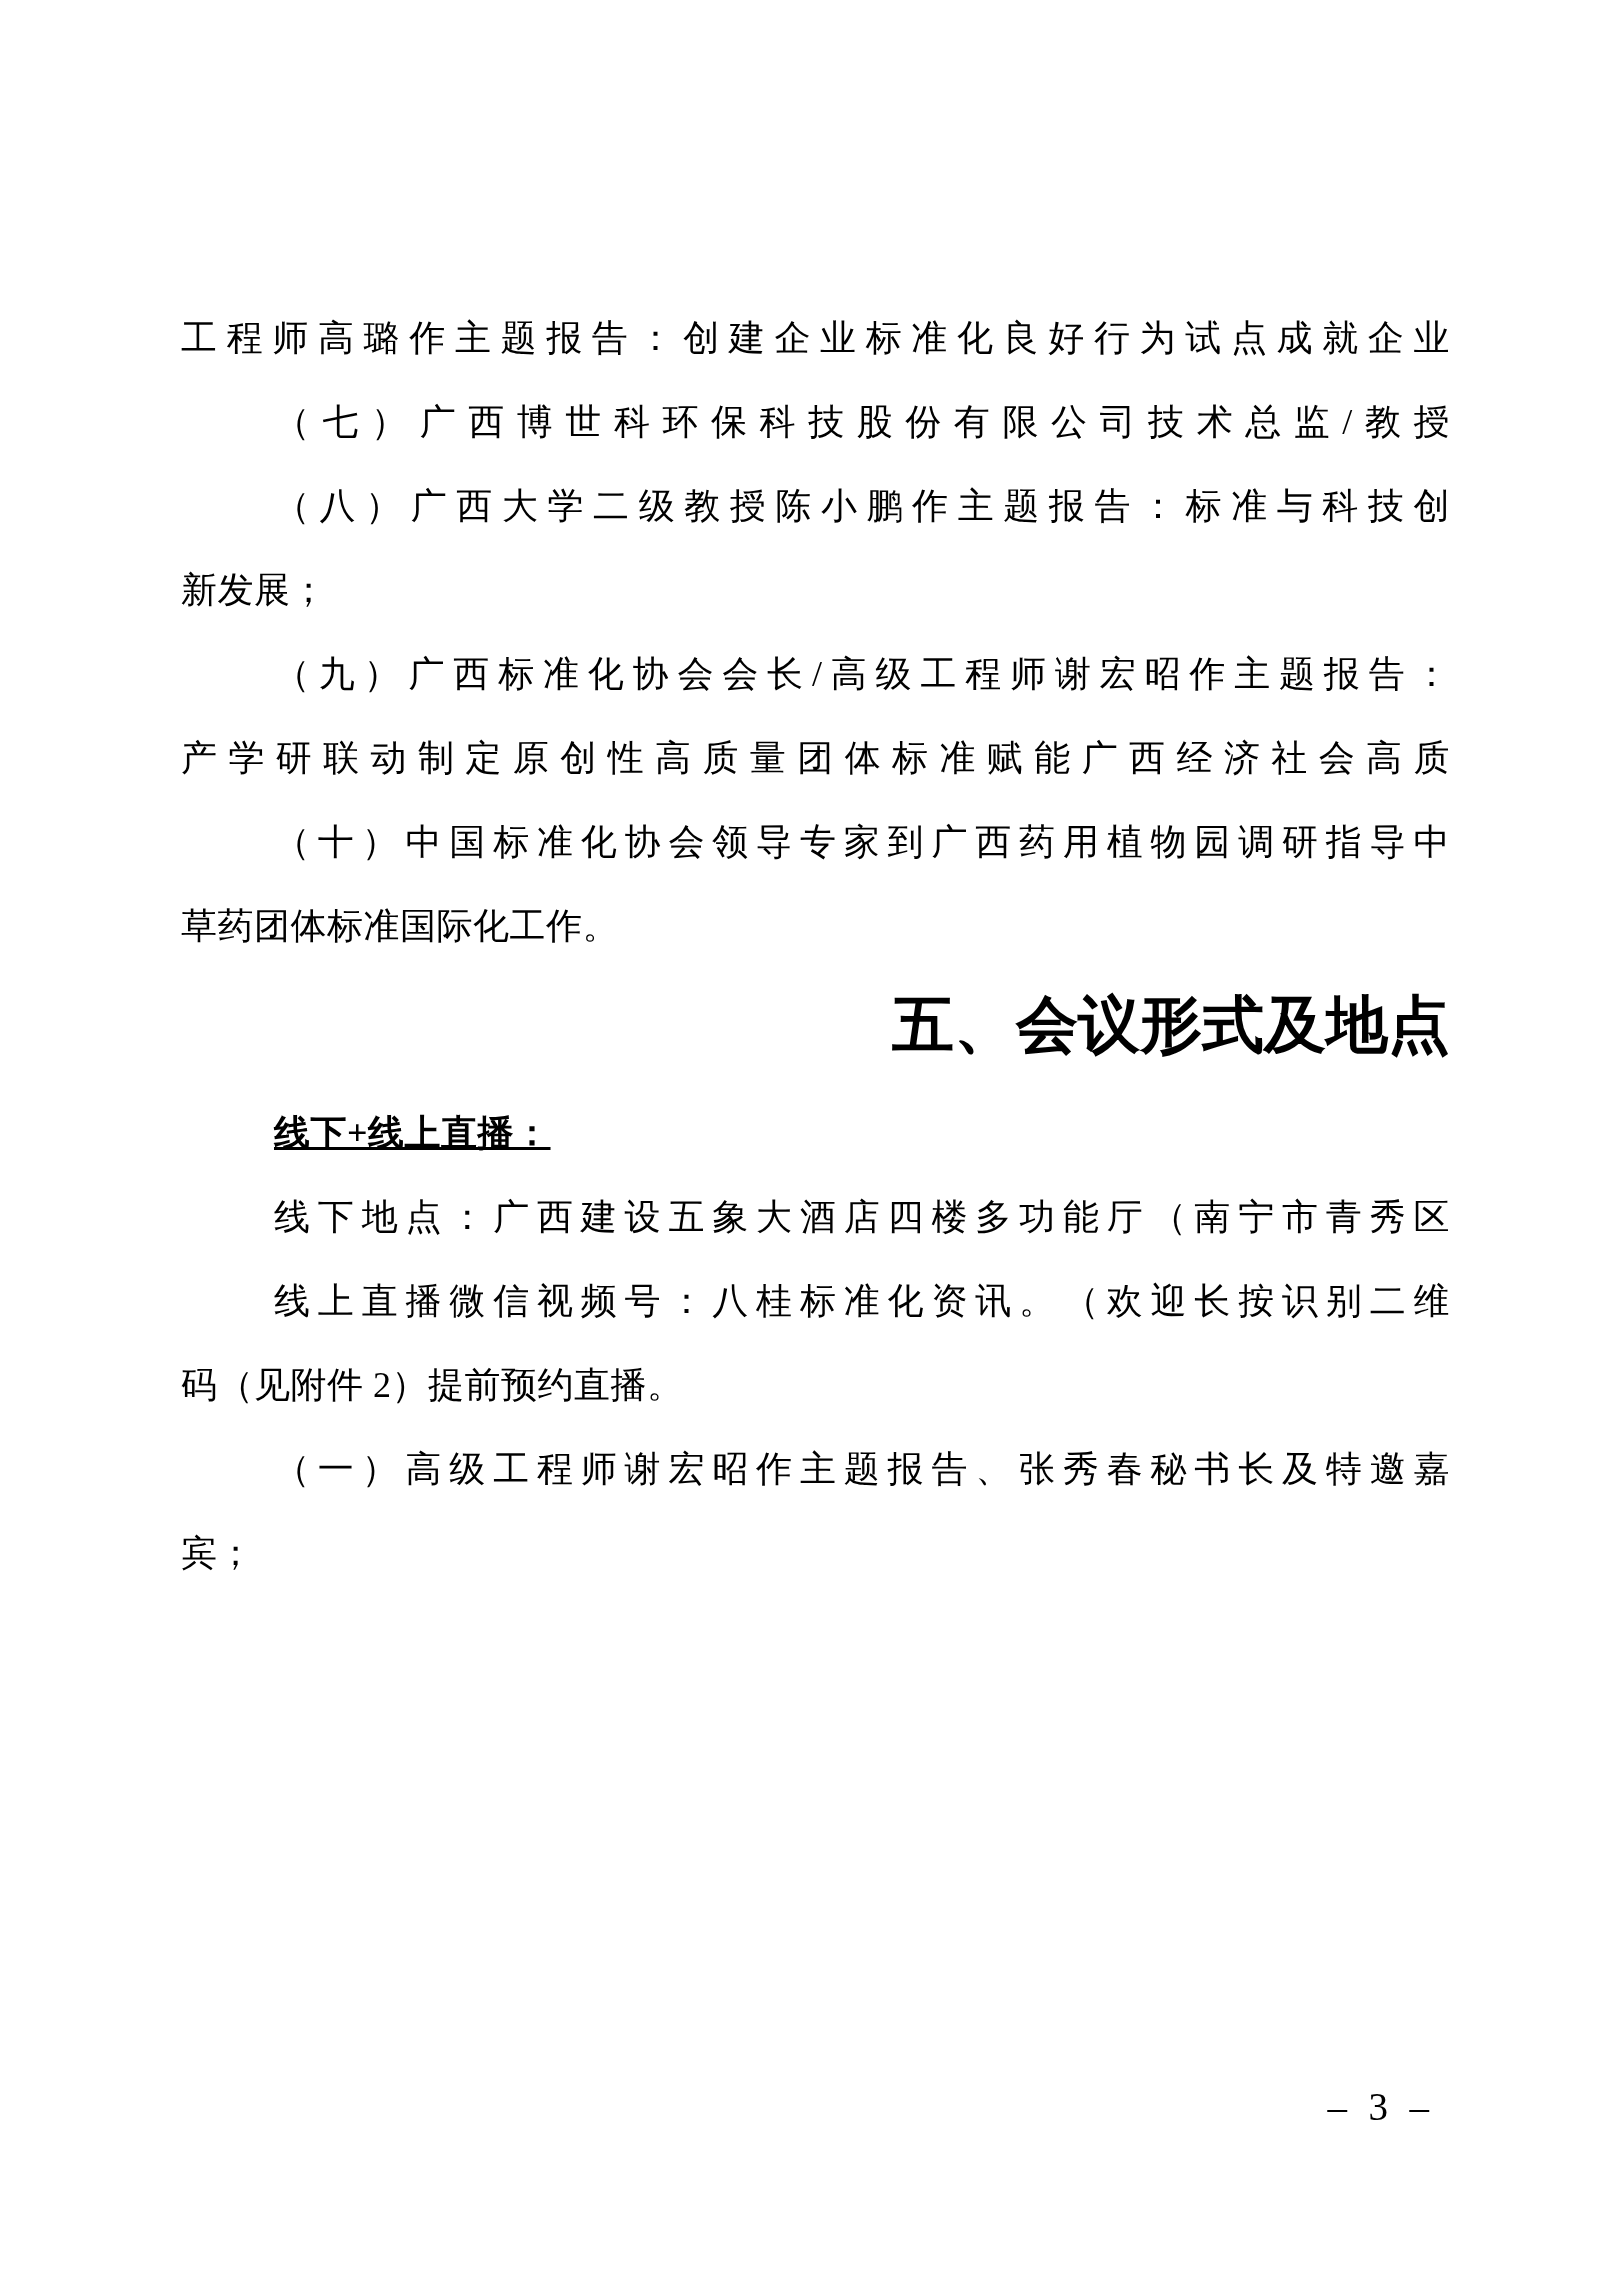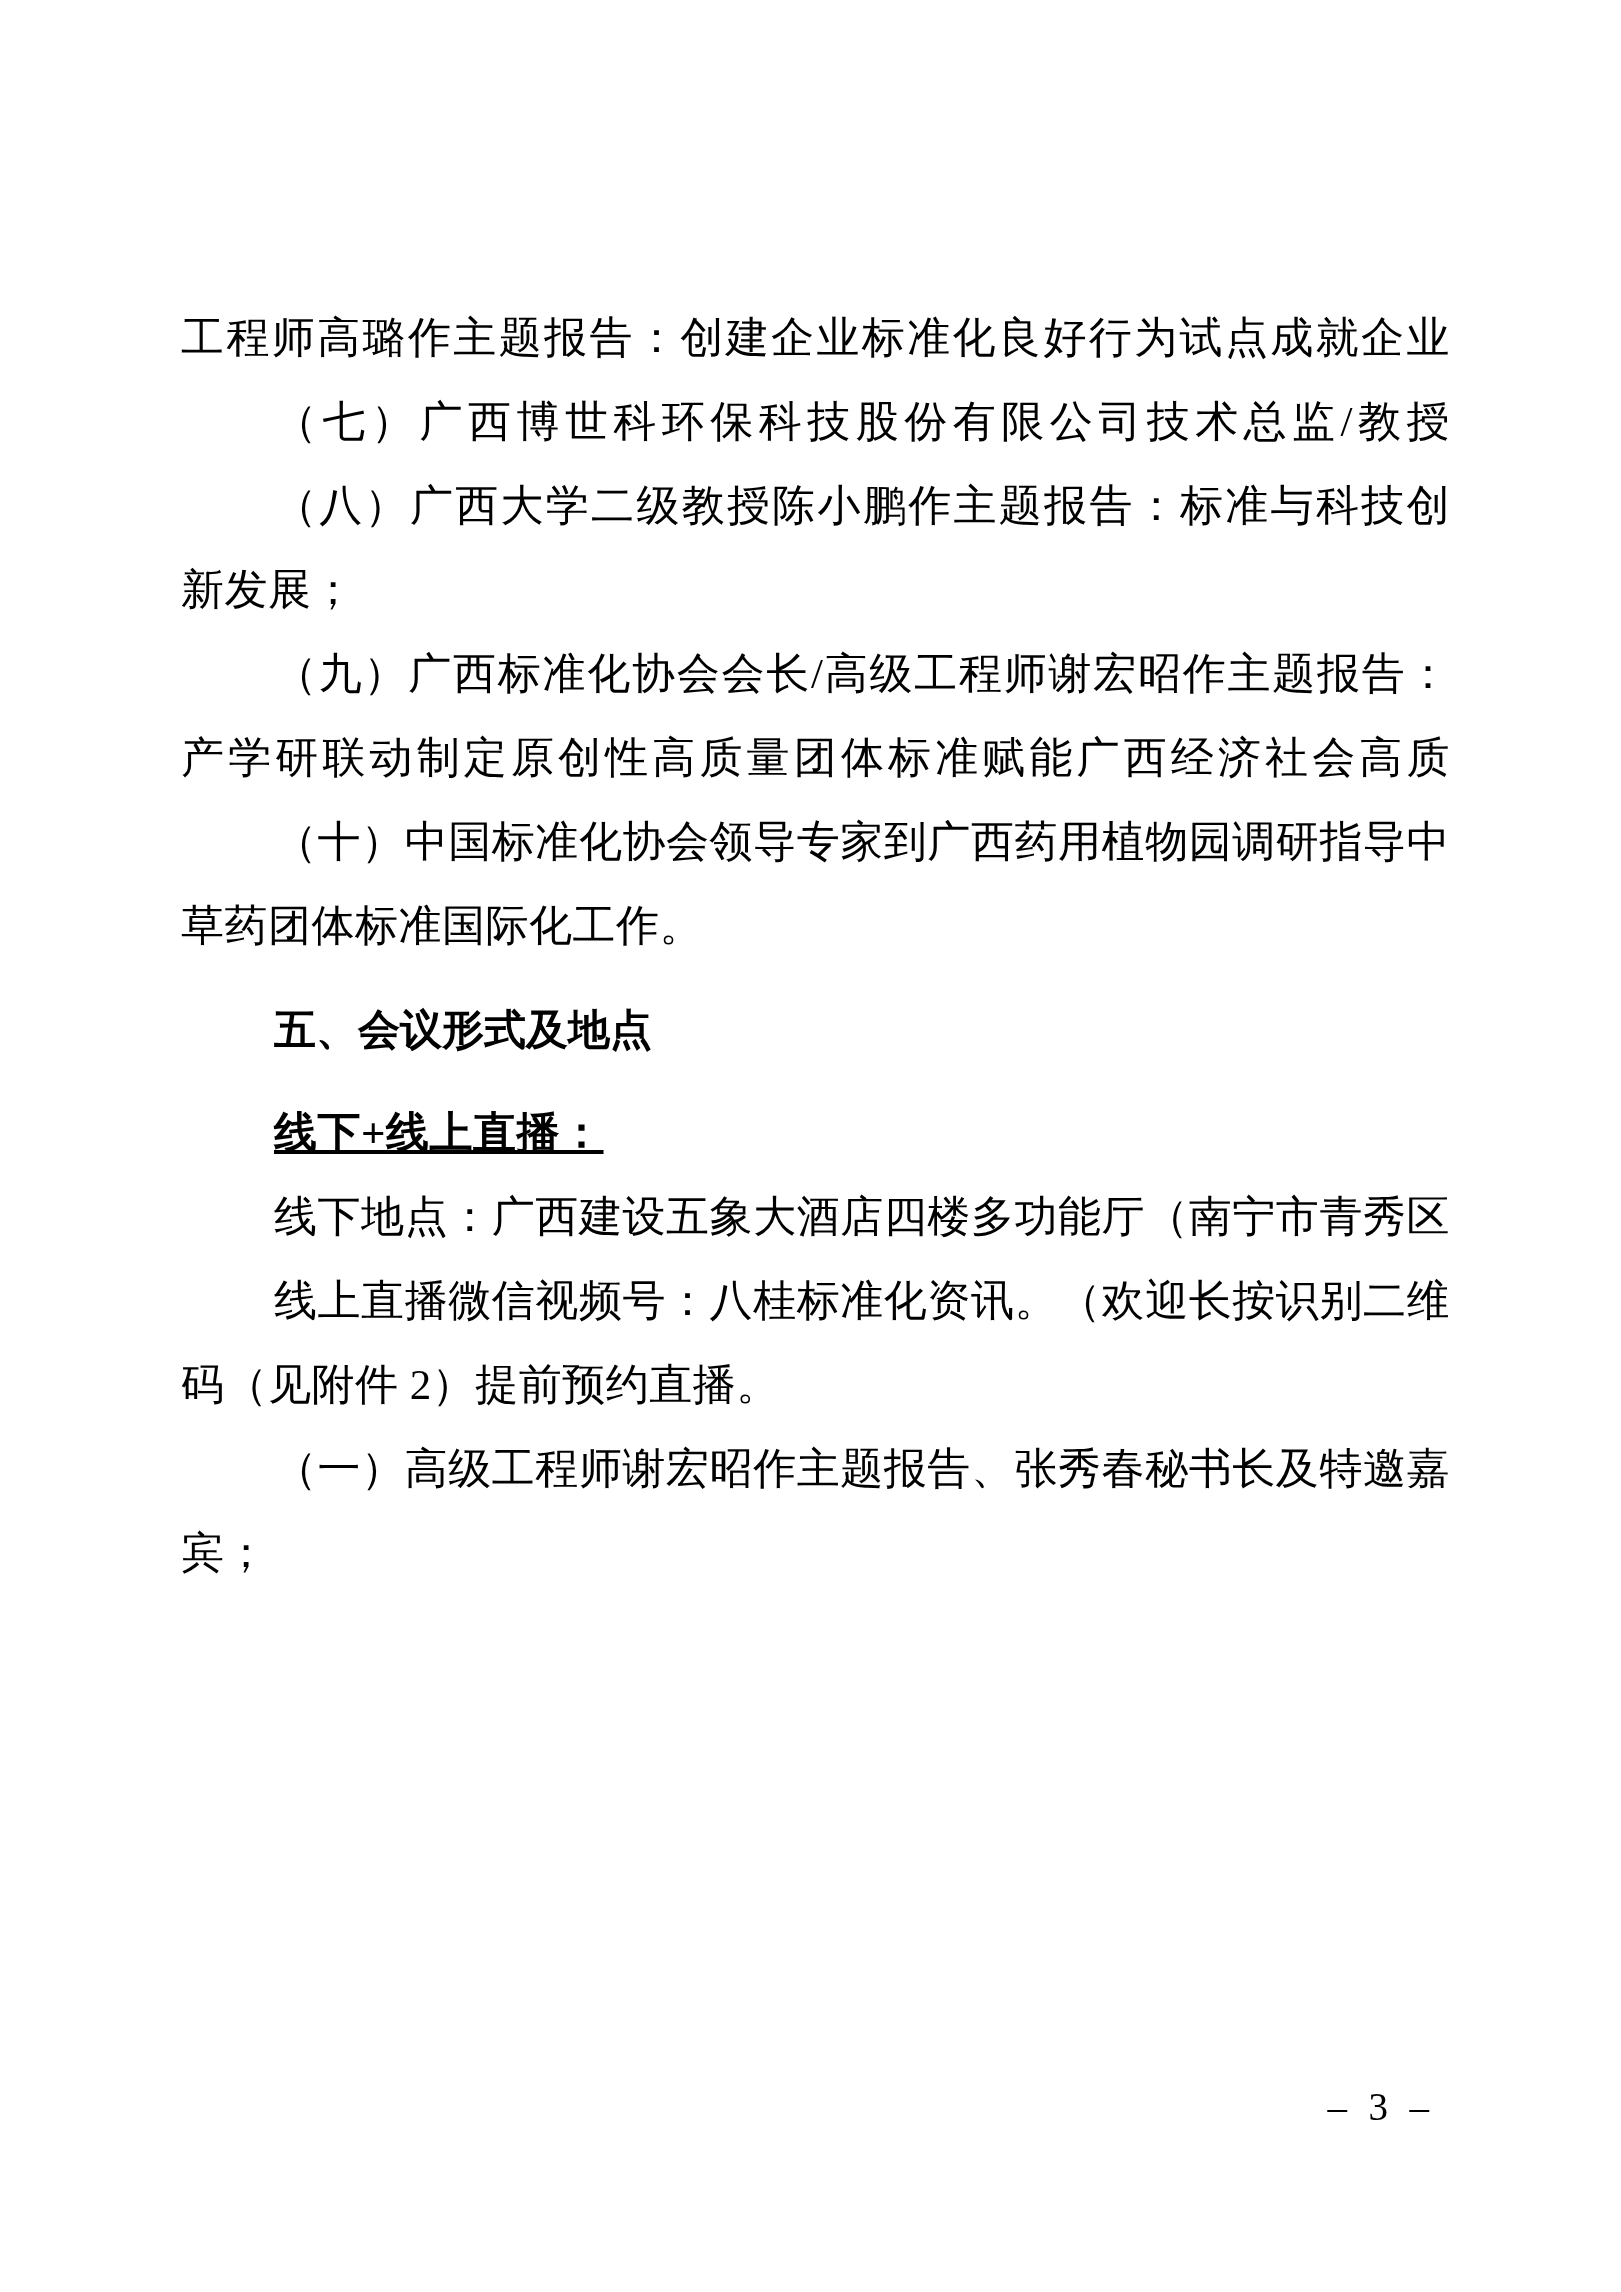--- a/index.html
+++ b/index.html
@@ -16,44 +16,45 @@
     font-family: "Liberation Serif", "DejaVu Serif", serif;
     overflow: hidden;
   }
   .content {
     position: absolute;
     left: 181px;
     top: 296px;
     width: 1269px;
   }
   .line {
-    font-size: 43px;
+    font-size: 36px;
     line-height: 84px;
     height: 84px;
     white-space: nowrap;
     letter-spacing: 0.5px;
   }
   .indent {
     padding-left: 93px;
   }
   
   .jl {
     text-align: justify;
     text-align-last: justify;
     text-justify: inter-character;
   }
   .heading {
-    font-family: Liberation Sans, sans-serif;
+    font-family: Liberation Mono, monospace;
     font-weight: bold;
-    font-size: 42px;
+    font-size: 62px;
     line-height: 84px;
     height: 84px;
     margin: 19.6px 0;
     padding-left: 93px;
     white-space: nowrap;
+    text-align: right;
   }
   .boldline {
     font-weight: bold;
     text-decoration: underline;
   }
   .footer {
     position: absolute;
     top: 2082px;
     right: 186px;
     font-size: 39px;

